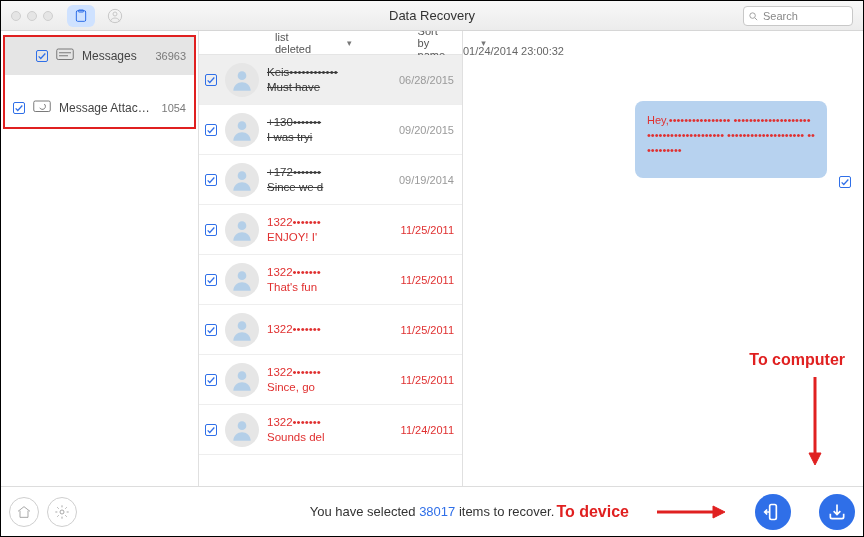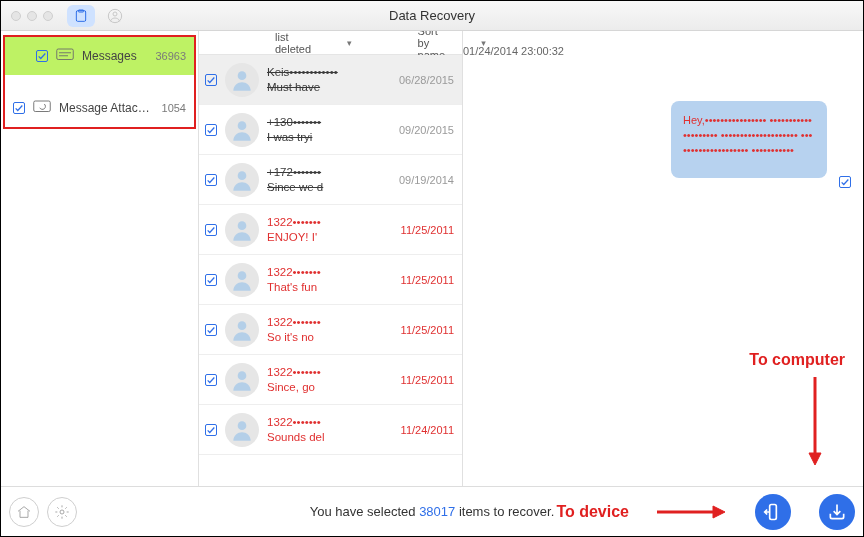--- a/index.html
+++ b/index.html
@@ -20,21 +20,21 @@
   .search { position: absolute; right: 10px; top: 5px; width: 110px; height: 20px; border: 1px solid #c8c8c8; border-radius: 4px; background: #fff; display: flex; align-items: center; padding: 0 4px; gap: 4px; font-size: 11px; color: #888; }
   .search svg { width: 11px; height: 11px; }
 
   
   .main { flex: 1; display: flex; overflow: hidden; }
 
   
   .sidebar { width: 198px; border-right: 1px solid #e0e0e0; background: #fff; }
   .redbox { border: 2px solid #e02020; margin: 4px 2px 0 2px; }
   .cat { height: 38px; display: flex; align-items: center; padding: 0 8px; font-size: 12px; color: #444; gap: 8px; }
-  .cat.sel { background: #bef264; padding-left: 31px; }
+  .cat.sel { background: #e5e5e5; padding-left: 31px; }
   .cat .count { margin-left: auto; color: #7a7a7a; font-size: 11px; }
   .cat .label { white-space: nowrap; overflow: hidden; text-overflow: ellipsis; max-width: 95px; }
   .chk { width: 12px; height: 12px; border: 1.5px solid #2f6fe8; border-radius: 2px; display: inline-flex; align-items: center; justify-content: center; flex-shrink: 0; }
   .chk svg { width: 10px; height: 10px; }
   .caticon svg { width: 18px; height: 14px; stroke: #6b6b6b; fill: none; stroke-width: 1.2; }
 
   
   .listcol { width: 264px; border-right: 1px solid #e0e0e0; display: flex; flex-direction: column; }
   .listhdr { height: 24px; border-bottom: 1px solid #e5e5e5; display: flex; align-items: center; padding: 0 10px; font-size: 11px; color: #555; justify-content: space-between; }
   .listhdr span { display: flex; align-items: center; gap: 3px; margin-left: 33px; }
@@ -47,21 +47,21 @@
   .rtext { flex: 1; overflow: hidden; font-size: 11.5px; line-height: 15px; }
   .rtext .l1, .rtext .l2 { white-space: nowrap; overflow: hidden; text-overflow: clip; }
   .row.deleted .l1, .row.deleted .l2 { text-decoration: line-through; color: #3a3a3a; }
   .row.recov .l1, .row.recov .l2 { color: #e03030; }
   .rdate { font-size: 11px; color: #9a9a9a; flex-shrink: 0; text-align: right; }
   .row.recov .rdate { color: #e03030; }
 
   
   .detail { flex: 1; position: relative; }
   .dtime { text-align: left; font-size: 11px; color: #666; padding-top: 14px; }
-  .bubble { position: absolute; right: 36px; top: 70px; width: 156px; background: #b7d2ef; border-radius: 8px; padding: 12px 12px 20px 12px; }
+  .bubble { position: absolute; right: 36px; top: 70px; width: 192px; background: #b7d2ef; border-radius: 8px; padding: 12px 12px 20px 12px; }
   .bubble .bt { font-size: 11px; color: #e03030; line-height: 15px; word-break: break-all; }
   .dchk { position: absolute; right: 12px; top: 145px; }
 
   
   .footer { height: 50px; border-top: 1px solid #ddd; display: flex; align-items: center; padding: 0 8px; position: relative; }
   .ficon { width: 30px; height: 30px; border: 1px solid #cfcfcf; border-radius: 50%; display: flex; align-items: center; justify-content: center; margin-right: 8px; }
   .ficon svg { width: 16px; height: 16px; stroke: #9a9a9a; fill: none; stroke-width: 1.3; }
   .fstatus { position: absolute; left: 0; right: 0; text-align: center; font-size: 13px; color: #333; pointer-events: none; }
   .fstatus .num { color: #2f6fe8; }
   .rightbtns { margin-left: auto; display: flex; gap: 28px; align-items: center; }
@@ -92,20 +92,27 @@
       </div>
       <div class="tb disabled">
         <svg viewBox="0 0 24 24">
             <circle class="stroke" cx="12" cy="9" r="3"></circle>
             <path class="stroke" d="M5 20c1-4 5-5 7-5s6 1 7 5"></path>
             <circle class="stroke" cx="12" cy="12" r="10"></circle>
           </svg>
       </div>
     </div>
     <div class="title">Data Recovery</div>
+    <div class="search">
+      <svg viewBox="0 0 24 24">
+          <circle cx="10" cy="10" r="6" stroke="#999" fill="none" stroke-width="2"></circle>
+          <line x1="15" y1="15" x2="20" y2="20" stroke="#999" stroke-width="2"></line>
+        </svg>
+      <span>Search</span>
+    </div>
   </div>
 
   <div class="main">
 
     <div class="sidebar">
       <div class="redbox">
         <div class="cat sel">
           <span class="chk">
               <svg viewBox="0 0 24 24">
                 <polyline points="4,13 9,18 20,6" stroke="#2f6fe8" fill="none" stroke-width="3"></polyline>
@@ -245,21 +252,20 @@
               </svg>
             </span>
             <span class="avatar">
               <svg viewBox="0 0 24 24">
                 <circle cx="12" cy="8" r="4"></circle>
                 <path d="M4 22c0-5 4-8 8-8s8 3 8 8z"></path>
               </svg>
             </span>
             <span class="rtext">
               <div class="l1">1322•••••••</div>
-              <div class="l2">So it's no</div>
             </span>
             <span class="rdate">11/25/2011</span>
           </div>
           <div class="row recov">
             <span class="chk">
               <svg viewBox="0 0 24 24">
                 <polyline points="4,13 9,18 20,6" stroke="#2f6fe8" fill="none" stroke-width="3"></polyline>
               </svg>
             </span>
             <span class="avatar">

